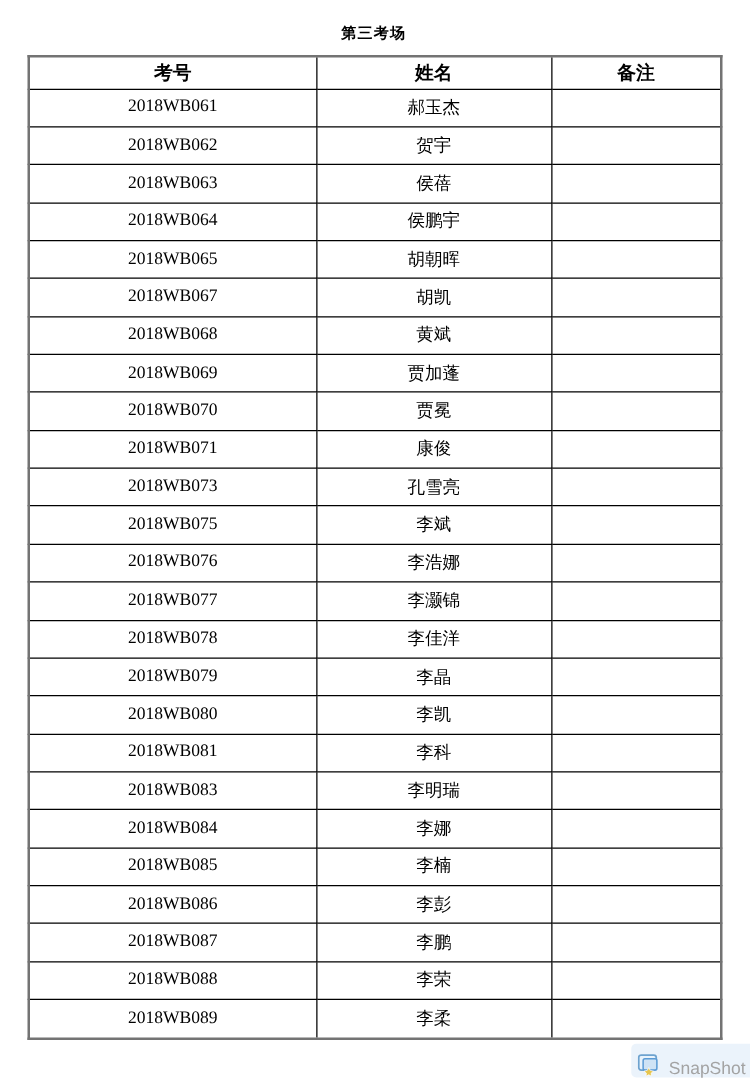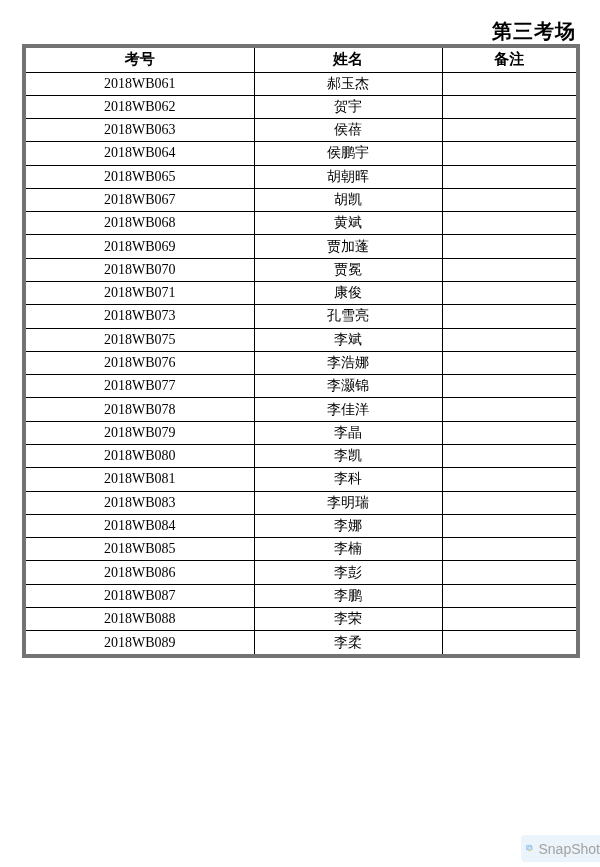--- a/index.html
+++ b/index.html
@@ -11,34 +11,34 @@
     background: #ffffff;
     overflow: hidden;
     font-family: "Liberation Serif", "DejaVu Serif", serif;
     color: #000000;
   }
   .title {
     position: absolute;
     top: 18px;
     left: 22px;
     width: 554px;
-    text-align: right;
-    font-size: 20px;
+    text-align: center;
+    font-size: 12px;
     font-weight: 700;
     letter-spacing: 1px;
   }
   .exam-table {
     position: absolute;
     top: 44px;
     left: 22px;
     width: 554px;
-    height: 614px;
+    height: 788px;
     border-collapse: collapse;
     table-layout: fixed;
-    border: 4px solid #737373;
+    border: 2px solid #737373;
   }
   .exam-table col.c1 { width: 230px; }
   .exam-table col.c2 { width: 188px; }
   .exam-table col.c3 { width: 136px; }
   .exam-table th, .exam-table td {
     border: 1px solid #000000;
     text-align: center;
     vertical-align: middle;
     font-size: 14px;
     font-weight: 400;
@@ -48,26 +48,26 @@
   }
   .exam-table th {
     font-size: 15px;
     font-weight: 700;
     height: 26px;
   }
   .snapshot-badge {
     position: absolute;
     top: 835px;
     right: 0;
-    width: 79px;
+    width: 95px;
     height: 27px;
     background: rgba(231, 241, 250, 0.85);
     border-radius: 4px 0 0 4px;
     display: flex;
-    align-items: center;
+    align-items: flex-end;
     gap: 5px;
     padding-left: 5px;
     z-index: 5;
   }
   .snapshot-badge .label {
     font-family: "Liberation Sans", "DejaVu Sans", sans-serif;
     font-size: 14px;
     color: #a3a3a3;
   }
   .snapshot-icon { display: block; }

